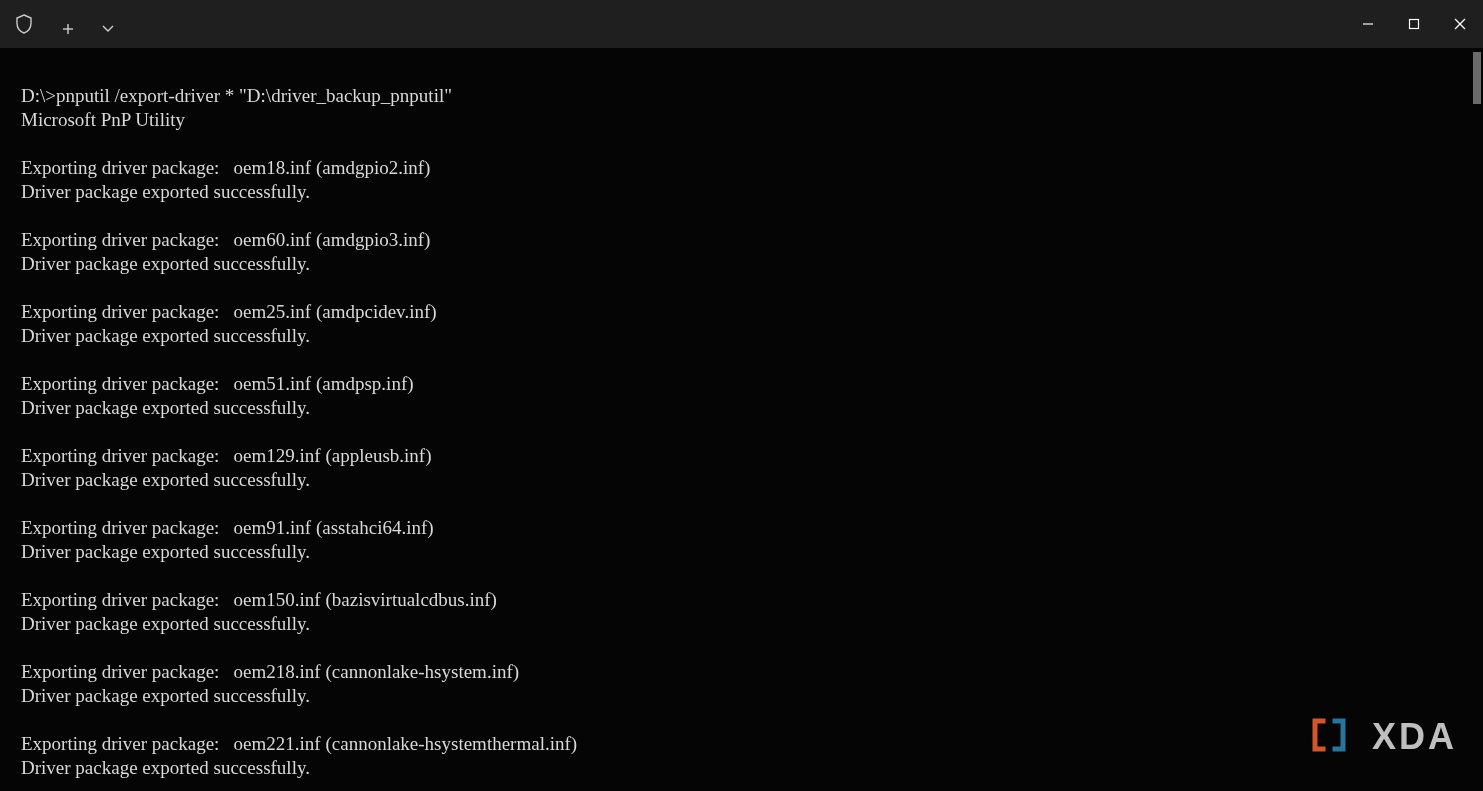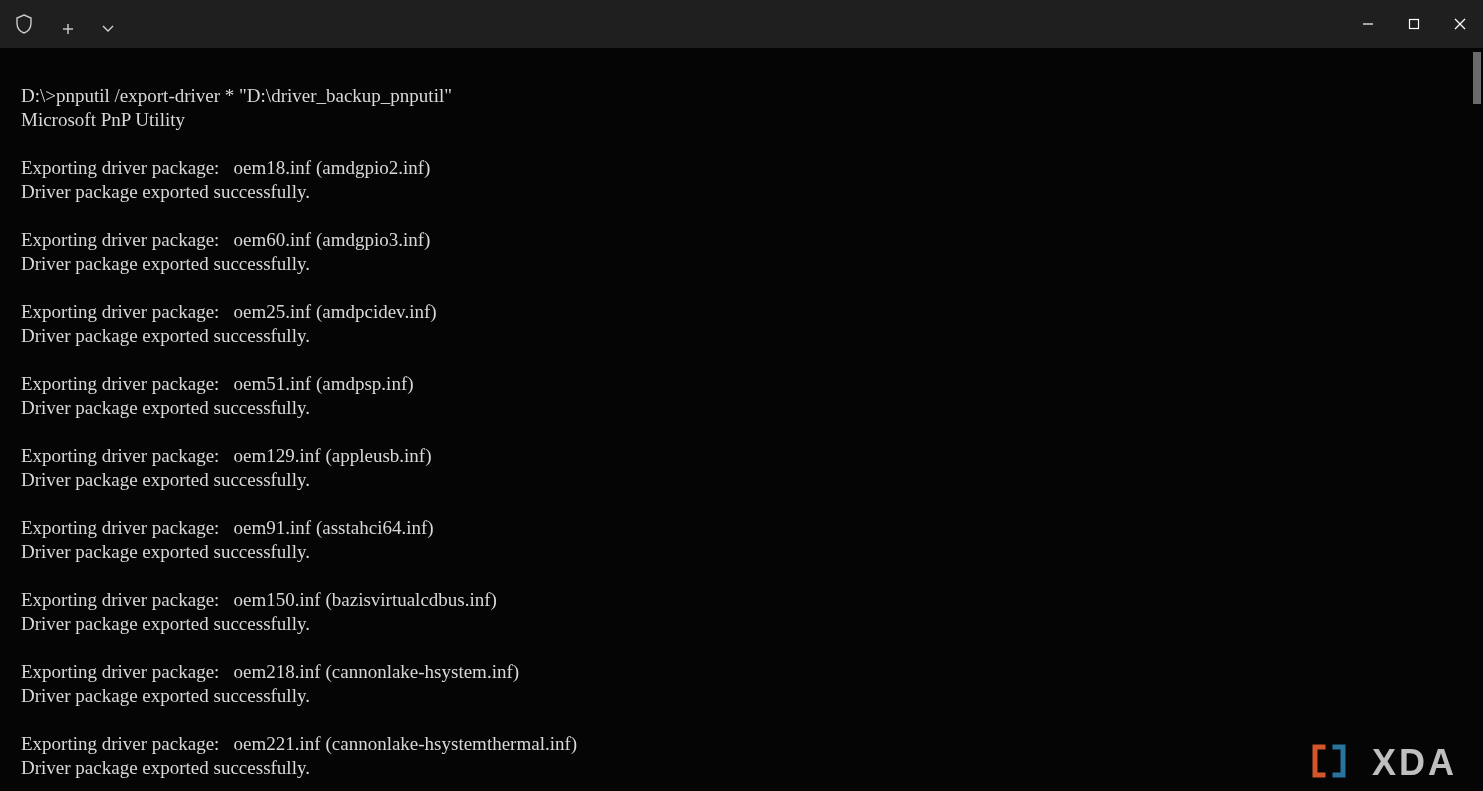--- a/index.html
+++ b/index.html
@@ -78,21 +78,21 @@
     right: 2px;
     width: 8px;
     height: 52px;
     background: #6b6b6b;
     border-radius: 0;
   }
 
   .watermark {
     position: absolute;
     right: 26px;
-    bottom: 6px;
+    bottom: 32px;
     display: flex;
     align-items: center;
     gap: 23px;
     opacity: 0.95;
   }
   .watermark-text {
     font-family: "Segoe UI", sans-serif;
     font-weight: 600;
     font-size: 36px;
     letter-spacing: 3px;

